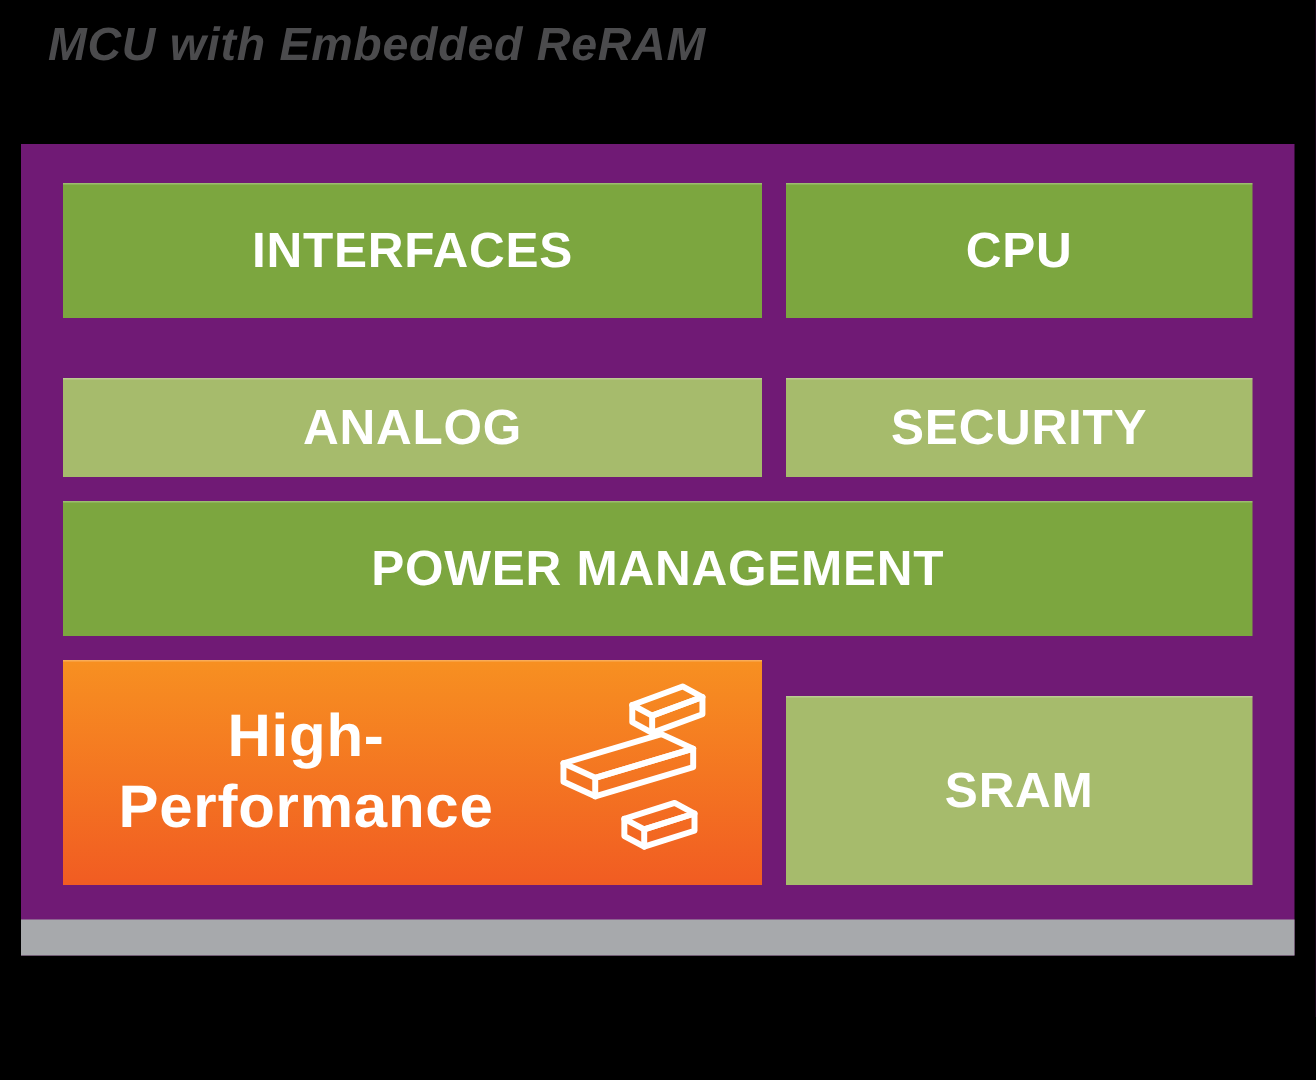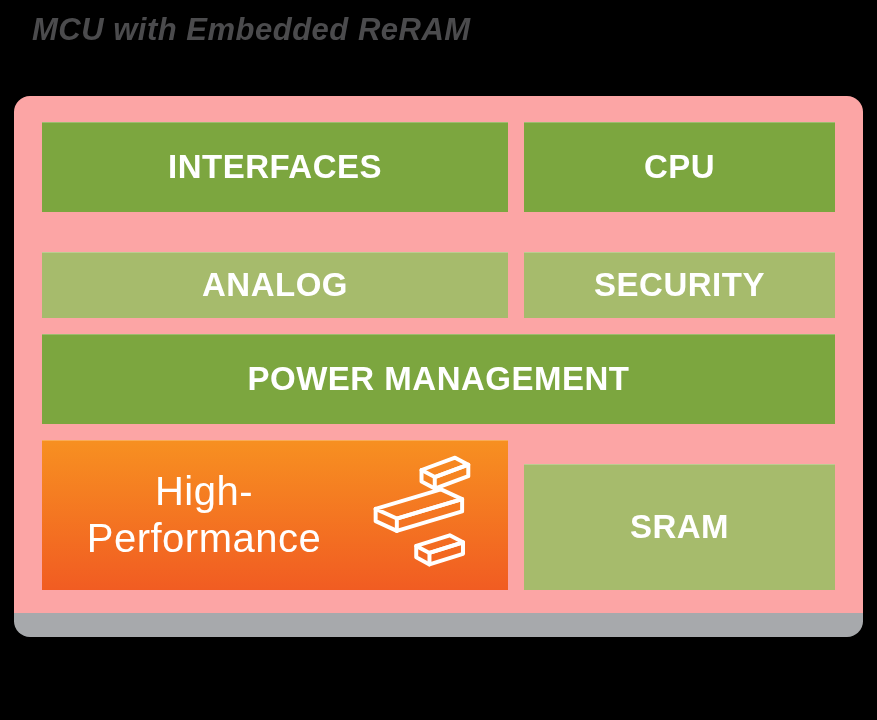--- a/index.html
+++ b/index.html
@@ -24,22 +24,22 @@
     font-style: italic;
     color: #4b4b4d;
     letter-spacing: 0.5px;
   }
   .board {
     position: absolute;
     left: 14px;
     top: 96px;
     width: 849px;
     height: 541px;
-    background: #fca5a5;
-    border-radius: 16px;
+    background: #701a75;
+    border-radius: 0;
     border-bottom: 24px solid #a7a9ac;
     box-sizing: border-box;
     padding: 26px 28px 24px 28px;
   }
   .grid {
     display: grid;
     grid-template-columns: 466px 1fr;
     grid-template-rows: 90px 90px 90px 1fr;
     gap: 16px;
     width: 100%;
@@ -64,21 +64,21 @@
     align-items: center;
     justify-content: space-between;
     padding: 0 26px 0 18px;
     box-sizing: border-box;
   }
   .memory-text {
     flex: 1;
     text-align: center;
     font-size: 40px;
     line-height: 1.18;
-    font-weight: normal;
+    font-weight: bold;
     color: #ffffff;
   }
   .memory-text span { display: block; }
   .memory-icon {
     width: 128px;
     height: 150px;
     flex: 0 0 auto;
     margin-left: 6px;
   }
 </style>

